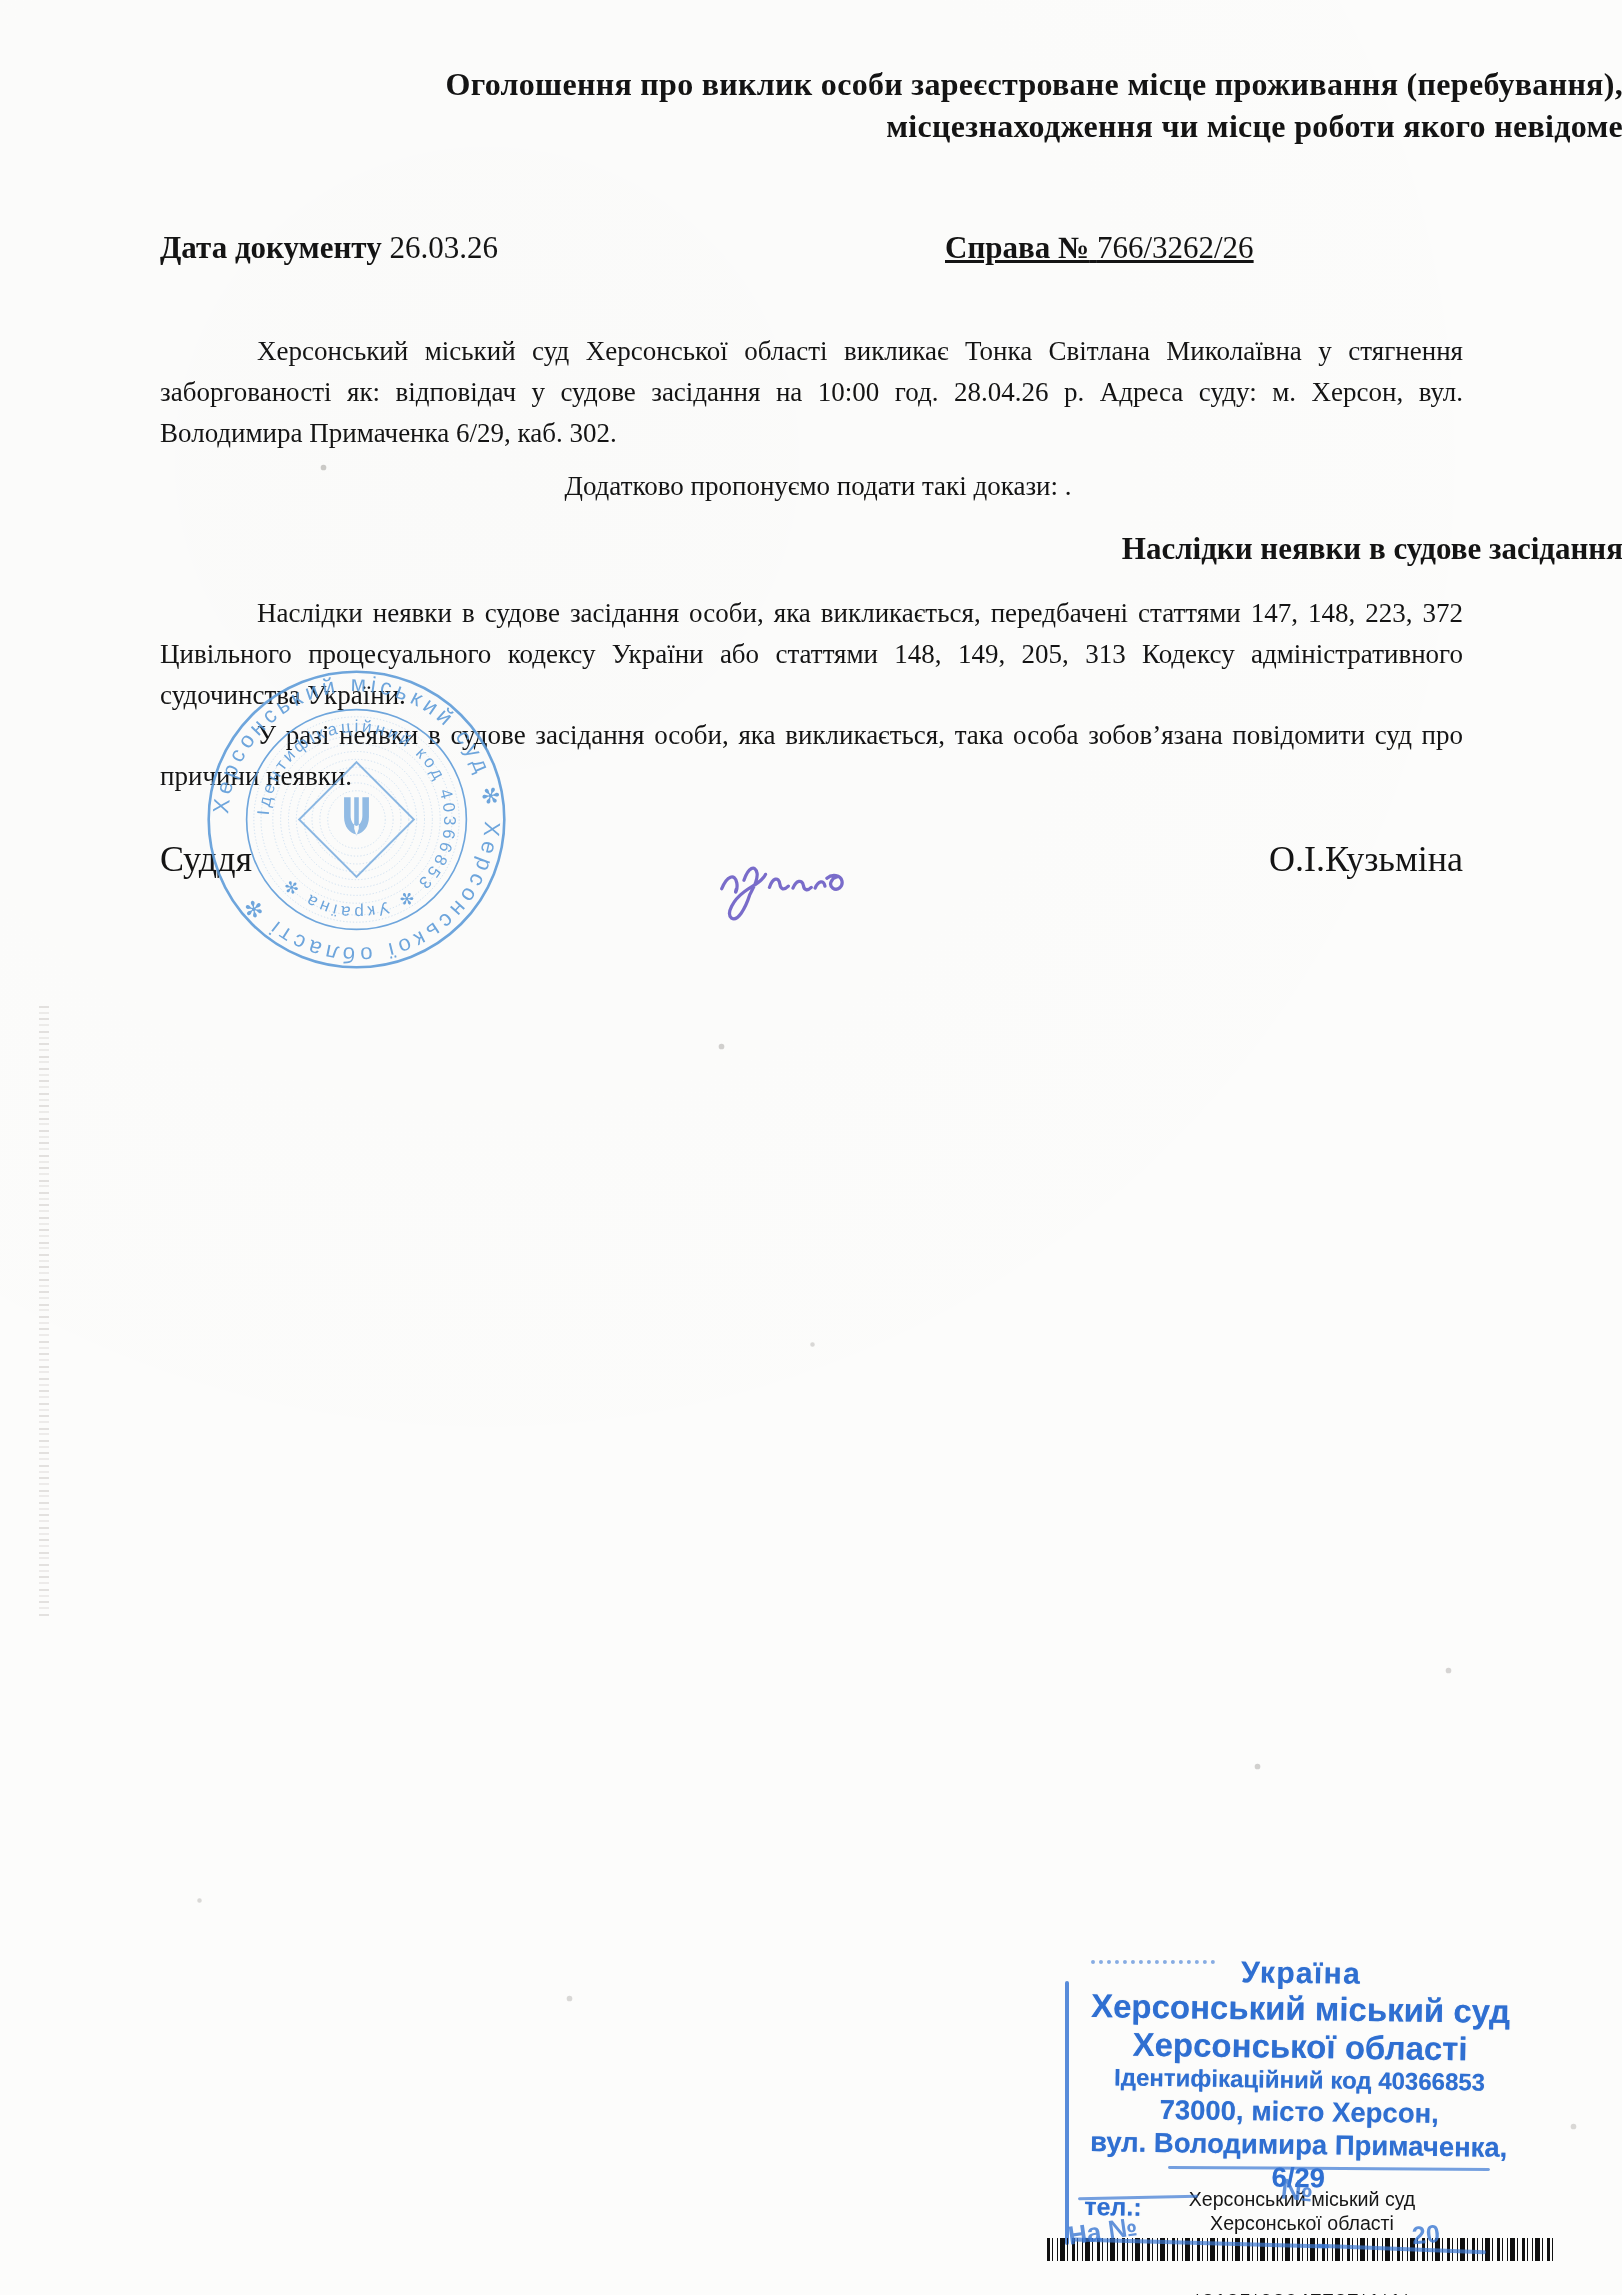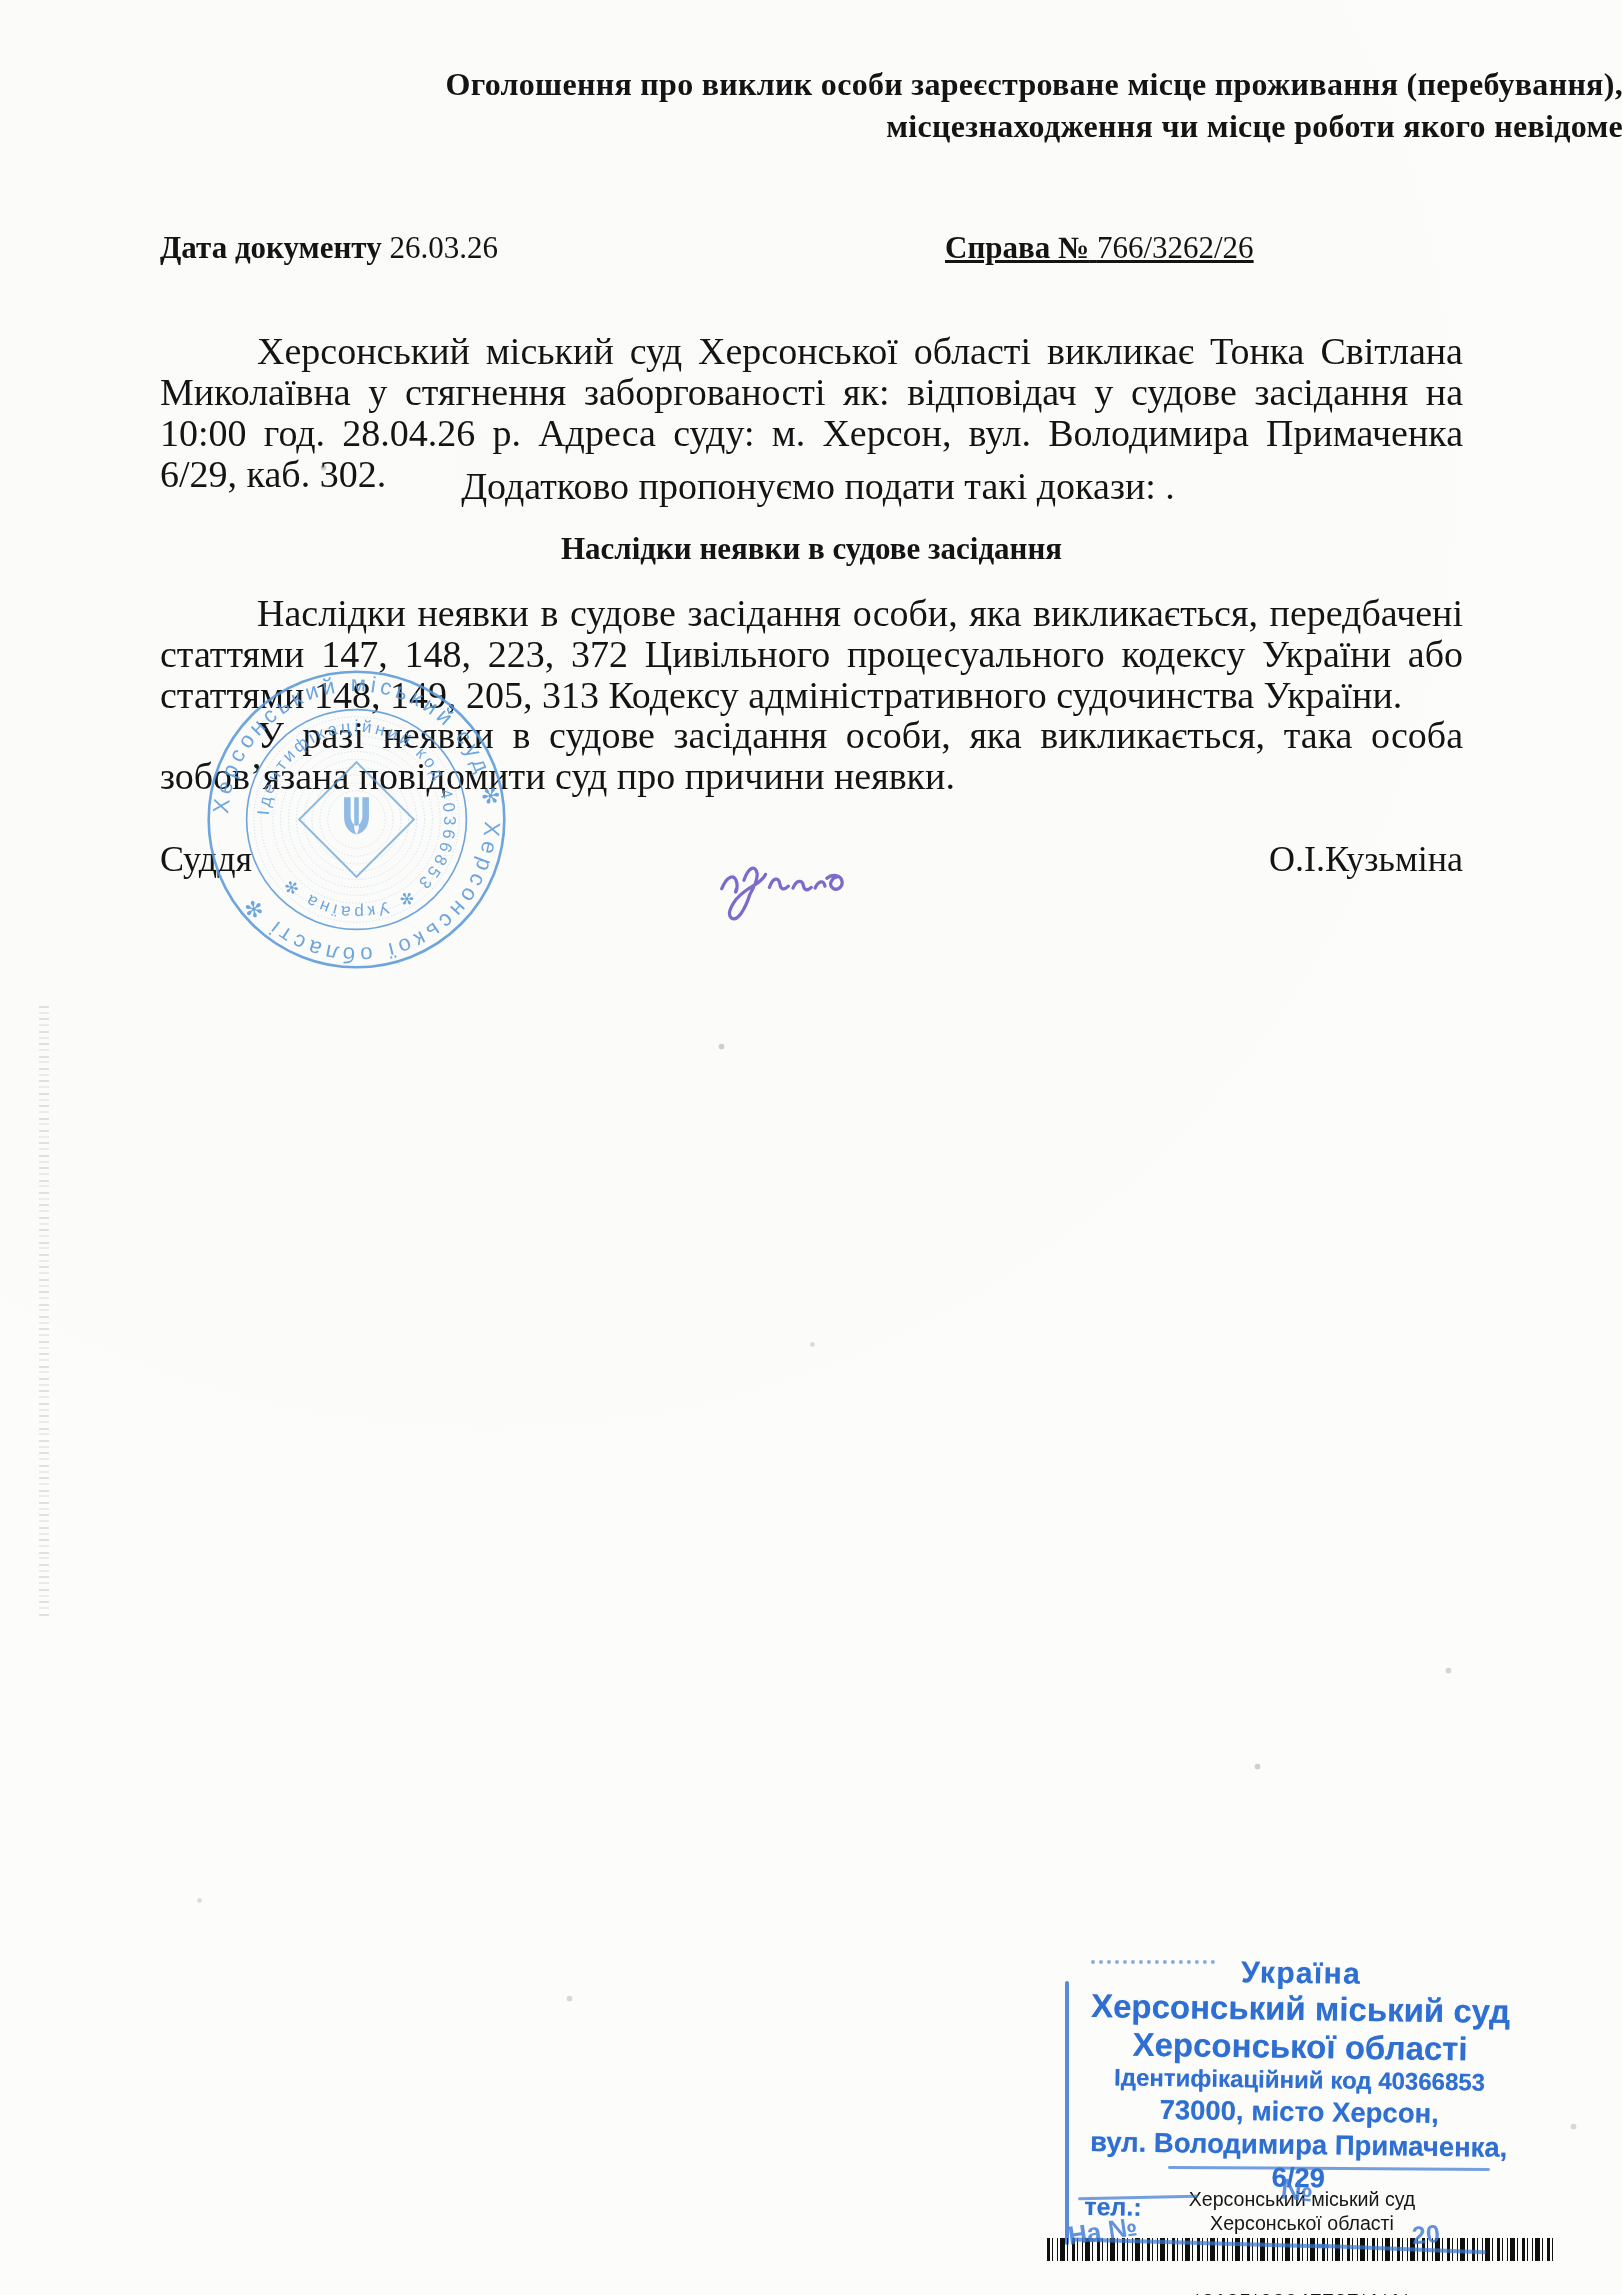--- a/index.html
+++ b/index.html
@@ -17,27 +17,27 @@
     position:absolute;top:63px;left:0;width:100%;
     text-align:right;font-weight:bold;font-size:32px;line-height:42px;
     letter-spacing:0.3px;
   }
   .meta-row{position:absolute;top:230px;left:160px;width:1302px;height:39px;font-size:31px;}
   .meta-left{position:absolute;left:0;top:0;}
   .meta-right{position:absolute;left:785px;top:0;text-decoration:underline;}
   .bold{font-weight:bold;}
   .body-par{
     position:absolute;left:160px;width:1303px;
-    font-size:38px;line-height:41px;text-align:justify;margin:0;
+    font-size:27px;line-height:41px;text-align:justify;margin:0;
   }
   .p1{top:331px;text-indent:97px;}
   .p2{top:466px;left:172px;width:1292px;text-align:center;}
   .section-heading{
     position:absolute;top:531px;left:0;width:100%;margin:0;
-    text-align:center;font-weight:bold;font-size:31px;
+    text-align:right;font-weight:bold;font-size:31px;
   }
   .p3{top:593px;text-indent:97px;}
   .p4{top:715px;text-indent:97px;}
   .judge-row{position:absolute;top:838px;left:160px;width:1303px;font-size:36px;font-weight:normal;}
   .judge-name{position:absolute;right:0;top:0;margin-left:17px;}
 
   
   .round-stamp{position:absolute;left:193px;top:656px;width:327px;height:327px;opacity:.88;}
   .round-stamp text{font-family:"Liberation Sans",sans-serif;}
 

